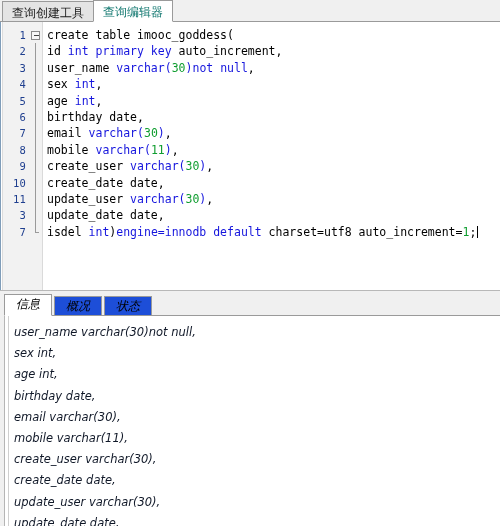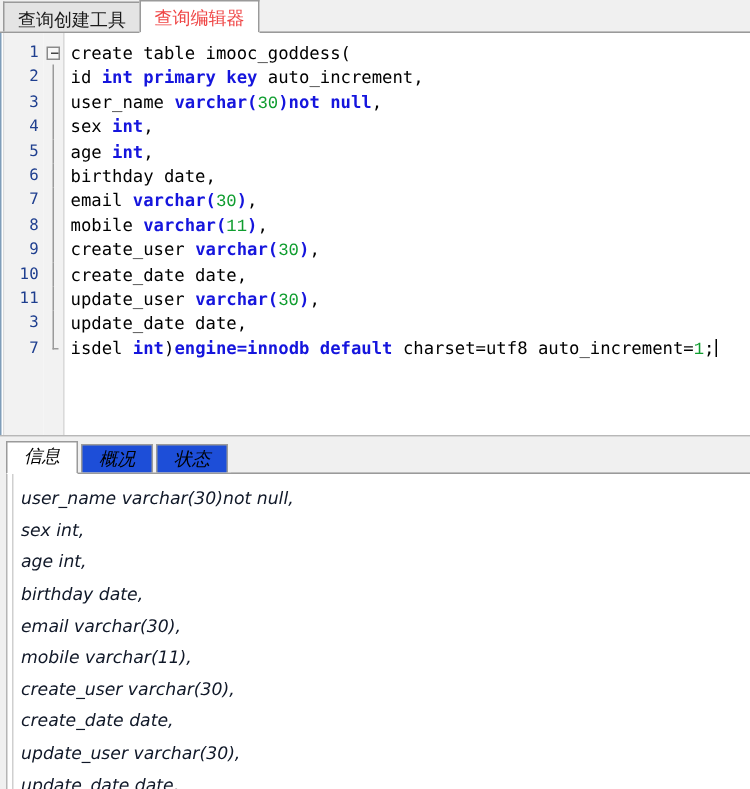--- a/index.html
+++ b/index.html
@@ -23,21 +23,21 @@
     width: 500px; height: 22px;
     background: #f0f0f0;
     display: flex;
     align-items: flex-end;
   }
   .tab {
     height: 21px;
     padding: 1px 9px 0 9px;
     font-size: 12px;
     line-height: 20px;
-    color: #ef4444;
+    color: #0f766e;
     border: 1px solid #9a9a9a;
     border-bottom: none;
     margin-right: -1px;
     white-space: nowrap;
     cursor: default;
     font-family: "DejaVu Sans", sans-serif;
   }
   .tab.inactive {
     background: #e4e4e4;
     color: #1a1a1a;
@@ -152,22 +152,22 @@
     color: #000000;
     white-space: pre;
     overflow: hidden;
   }
   .code .cline {
     height: 16.4px;
     line-height: 16.4px;
     white-space: pre;
   }
   .t-plain  { color: #000000; margin-top: 38px; }
-  .t-kw     { color: #1515dd; font-weight: bold; }
-  .t-num    { color: #0f9d2f; font-family: Liberation Mono, monospace; }
+  .t-kw     { color: #1515dd; }
+  .t-num    { color: #0f9d2f; }
   .caret {
     display: inline-block;
     width: 1px;
     height: 12px;
     background: #000000;
     vertical-align: -2px;
     margin-left: 1px;
   }
 
   

